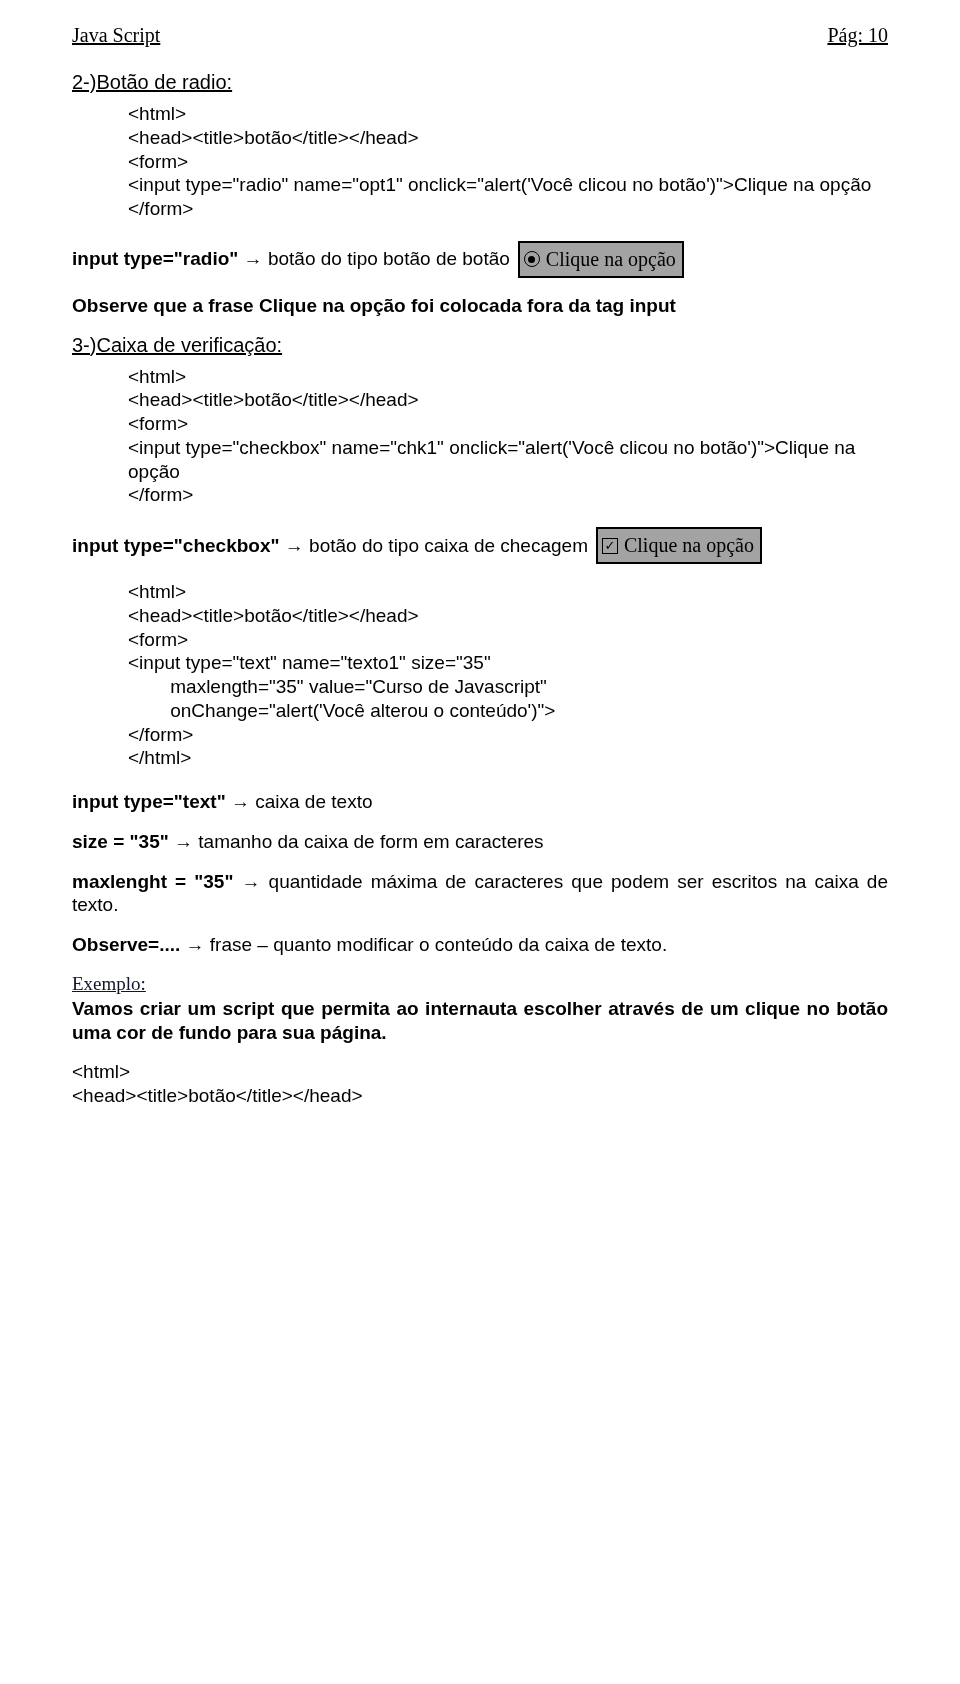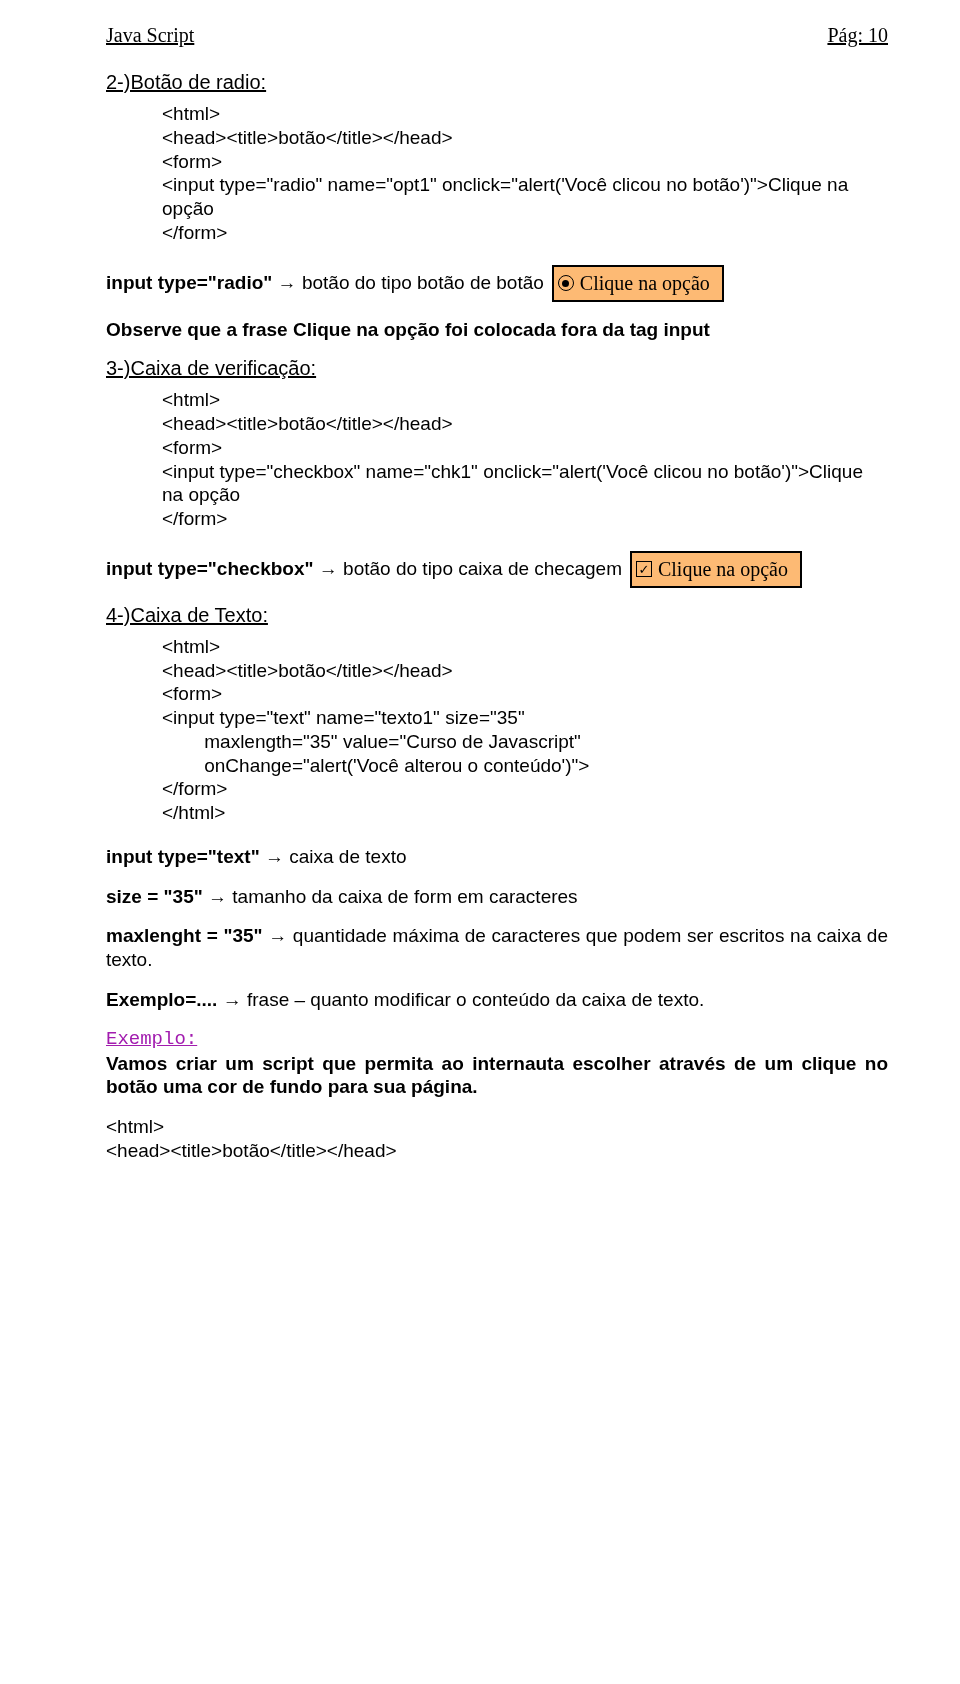--- a/index.html
+++ b/index.html
@@ -4,21 +4,20 @@
 <style>
   body {
     margin: 0;
     padding: 0;
     font-family: "Times New Roman", Times, serif;
     background: #fff;
     width: 960px;
   }
   .page {
     padding: 24px 72px 48px 72px;
-    margin-left: 34px;
   }
   .header-row {
     display: flex;
     justify-content: space-between;
     font-size: 20px;
     text-decoration: underline;
     margin-bottom: 24px;
   }
   .section-title {
     font-family: Arial, Helvetica, sans-serif;
@@ -46,27 +45,27 @@
   .bold { font-weight: bold; }
   .arrow { font-family: Arial, sans-serif; }
   .inline-row {
     display: flex;
     align-items: center;
     gap: 8px;
     flex-wrap: wrap;
   }
   .example-box {
     border: 2px solid #000;
-    padding: 4px 12px 4px 4px;
+    padding: 4px 6px 4px 4px;
     display: inline-flex;
     align-items: center;
     gap: 6px;
     font-family: "Times New Roman", serif;
     font-size: 20px;
-    background: #fdba74;
+    background: #a3a3a3;
   }
   .radio-dot-outer {
     width: 14px; height: 14px;
     border: 1px solid #000;
     border-radius: 50%;
     display: inline-flex;
     align-items: center;
     justify-content: center;
   }
   .radio-dot-inner {
@@ -77,23 +76,23 @@
   .checkbox-outer {
     width: 14px; height: 14px;
     border: 1px solid #000;
     display: inline-flex;
     align-items: center;
     justify-content: center;
     font-size: 13px;
     line-height: 1;
   }
   .exemplo-blue {
-    color: #a21caf;
+    color: #0f172a;
     text-decoration: underline;
-    font-family: Liberation Mono, monospace;
+    font-family: Liberation Serif, serif;
     font-size: 19px;
   }
 </style>
 </head>
 <body>
 
 <div class="page">
 
   <div class="header-row">
     <span>Java Script</span>
@@ -131,21 +130,20 @@
   <div class="body-text inline-row">
     <span>
       <span class="bold">input type="checkbox"</span><span class="arrow"> → </span><span>botão do tipo caixa de checagem </span>
     </span>
     <span class="example-box">
       <span class="checkbox-outer">✓</span>
       <span>Clique na opção</span>
     </span>
   </div>
 
-  <div class="section-title">4-)Caixa de Texto:</div>
   <div class="code-block">&lt;html&gt;
 &lt;head&gt;&lt;title&gt;botão&lt;/title&gt;&lt;/head&gt;
 &lt;form&gt;
 &lt;input type="text" name="texto1" size="35"
         maxlength="35" value="Curso de Javascript"
         onChange="alert('Você alterou o conteúdo')"&gt;
 &lt;/form&gt;
 &lt;/html&gt;</div>
 
   <div class="body-text">
@@ -154,21 +152,21 @@
 
   <div class="body-text">
     <span class="bold">size = "35"</span><span class="arrow"> → </span><span>tamanho da caixa de form em caracteres</span>
   </div>
 
   <div class="body-text justified">
     <span class="bold">maxlenght = "35"</span><span class="arrow"> → </span><span>quantidade máxima de caracteres que podem ser escritos na caixa de texto.</span>
   </div>
 
   <div class="body-text">
-    <span class="bold">Exemplo=....</span><span class="arrow"> → </span><span>frase – quanto modificar o conteúdo da caixa de texto.</span>
+    <span class="bold">Observe=....</span><span class="arrow"> → </span><span>frase – quanto modificar o conteúdo da caixa de texto.</span>
   </div>
 
   <div style="margin-top:12px;">
     <span class="exemplo-blue">Exemplo:</span>
   </div>
   <div class="body-text bold justified" style="margin-top:2px;">Vamos criar um script que permita ao internauta escolher através de um clique no botão uma cor de fundo para sua página.</div>
 
   <div class="code-block" style="margin-left:0; margin-top:6px;">&lt;html&gt;
 &lt;head&gt;&lt;title&gt;botão&lt;/title&gt;&lt;/head&gt;</div>
 

